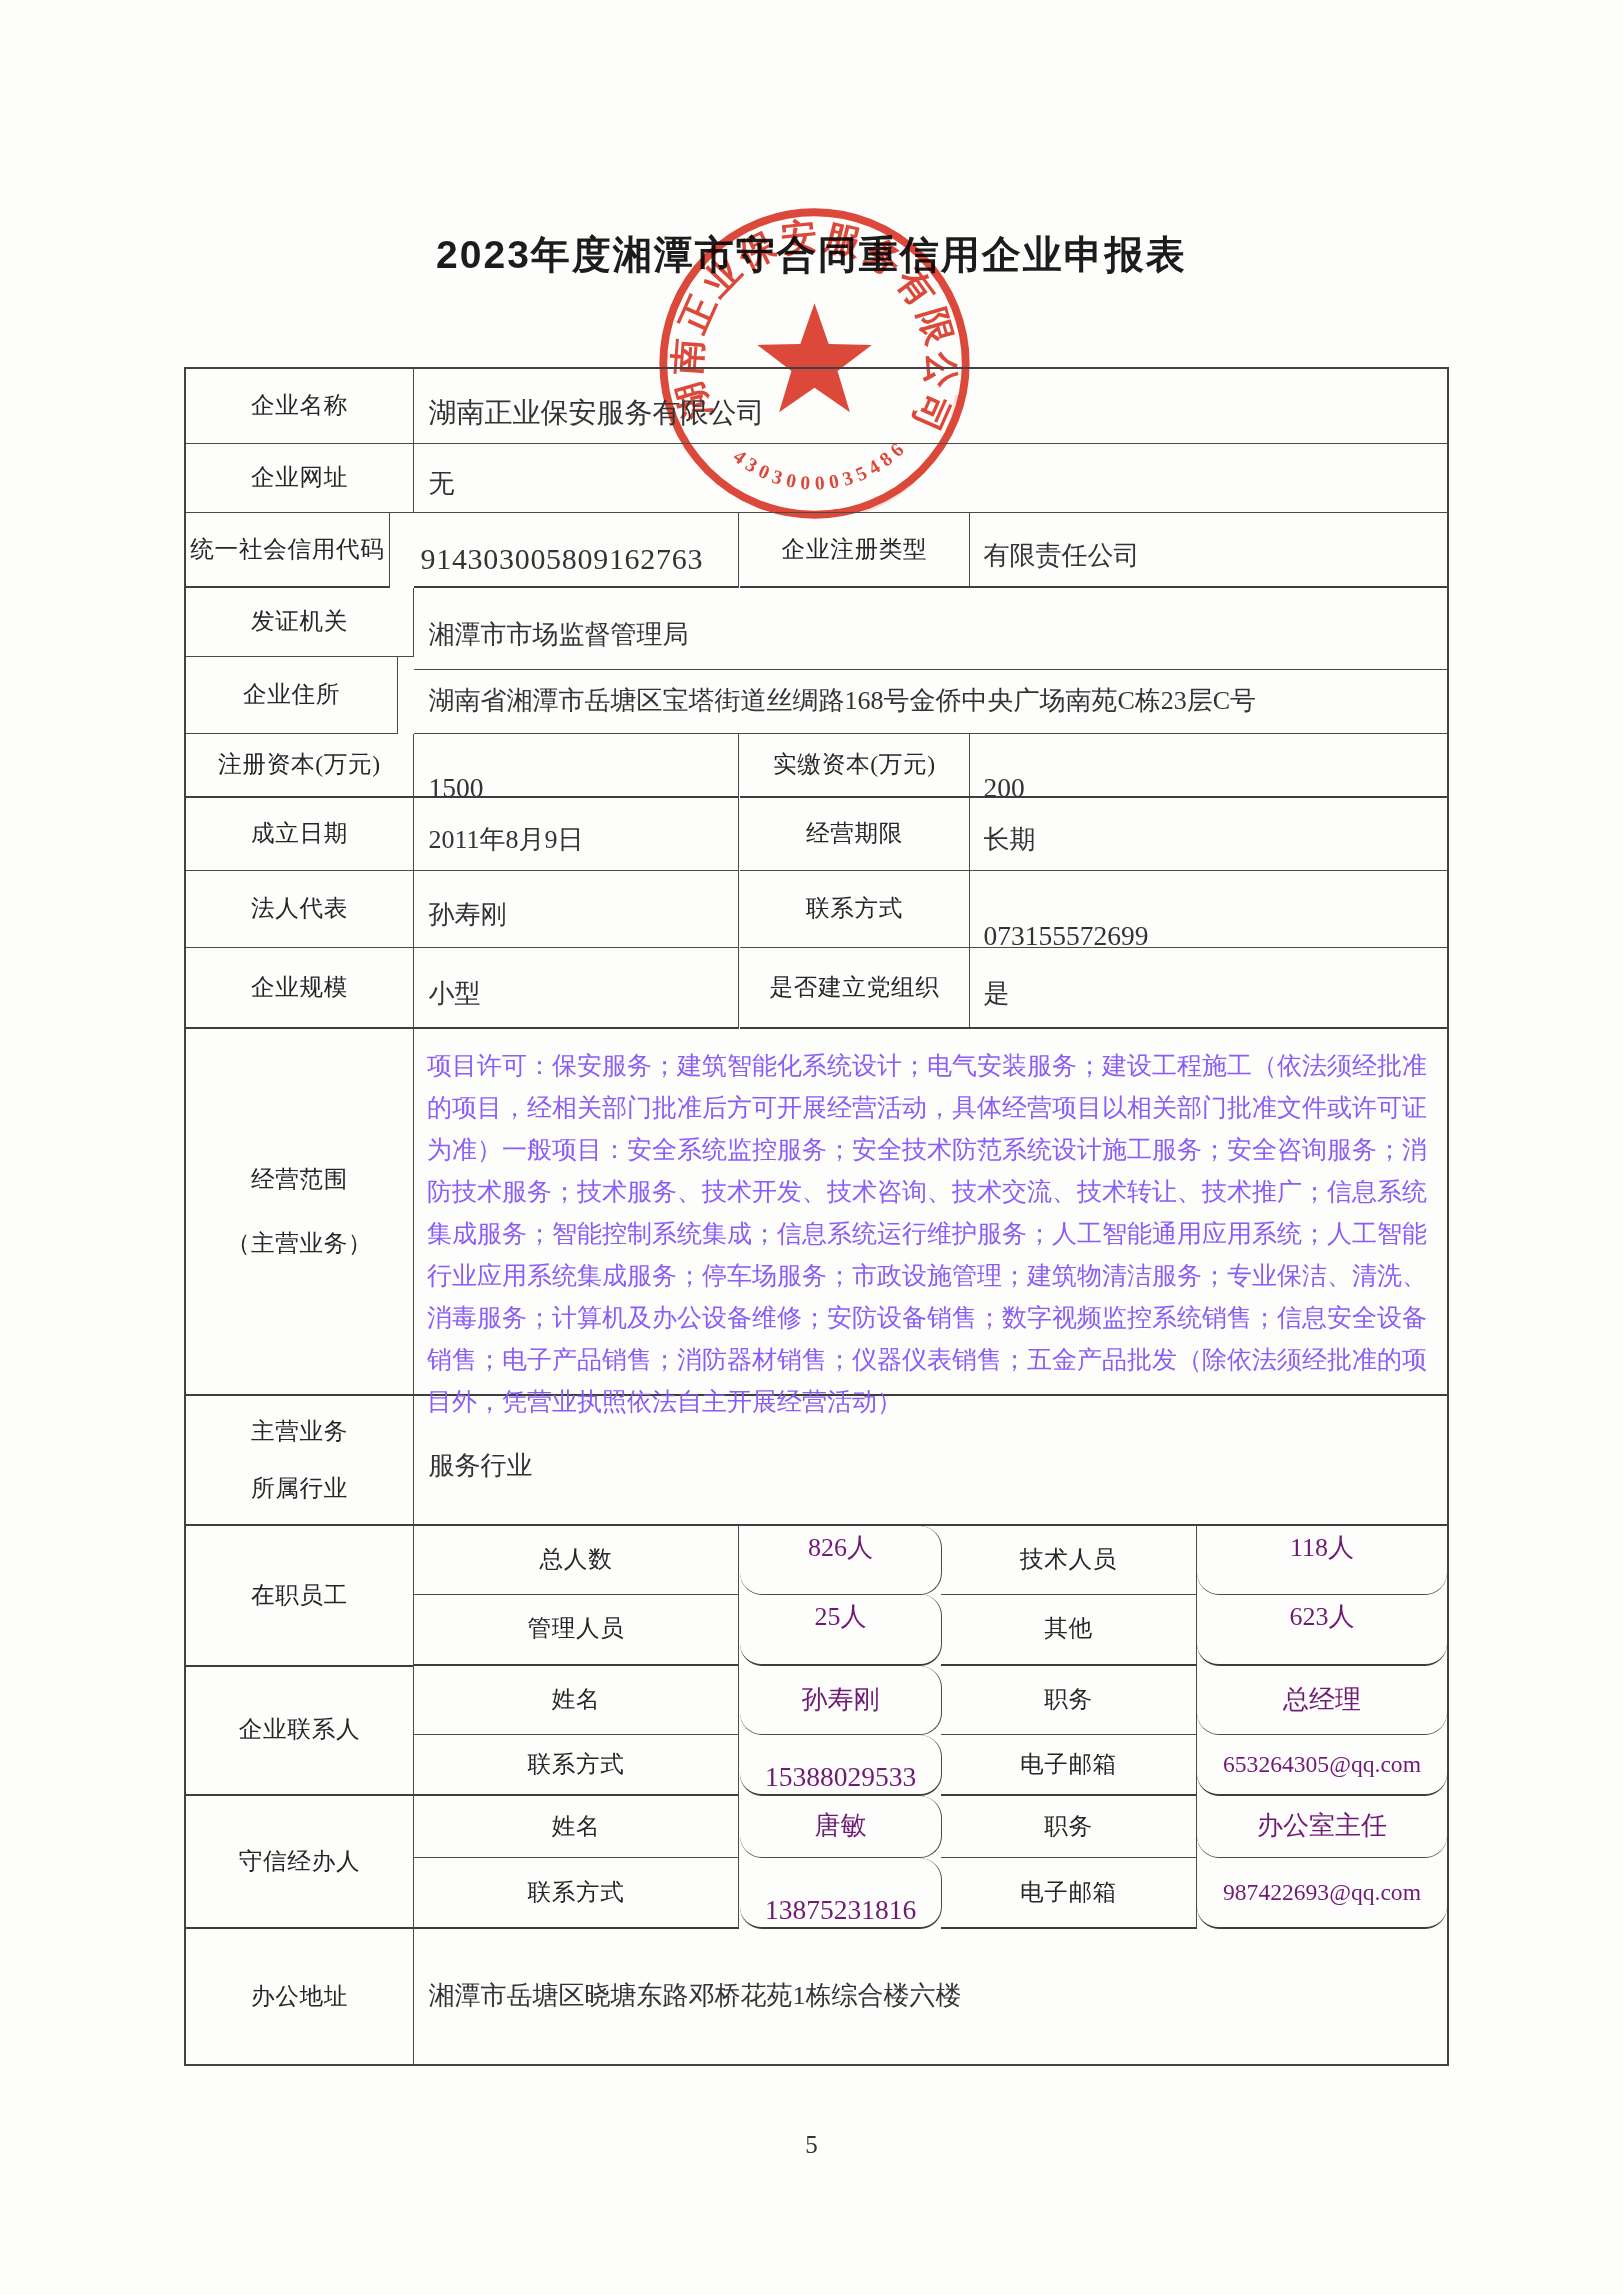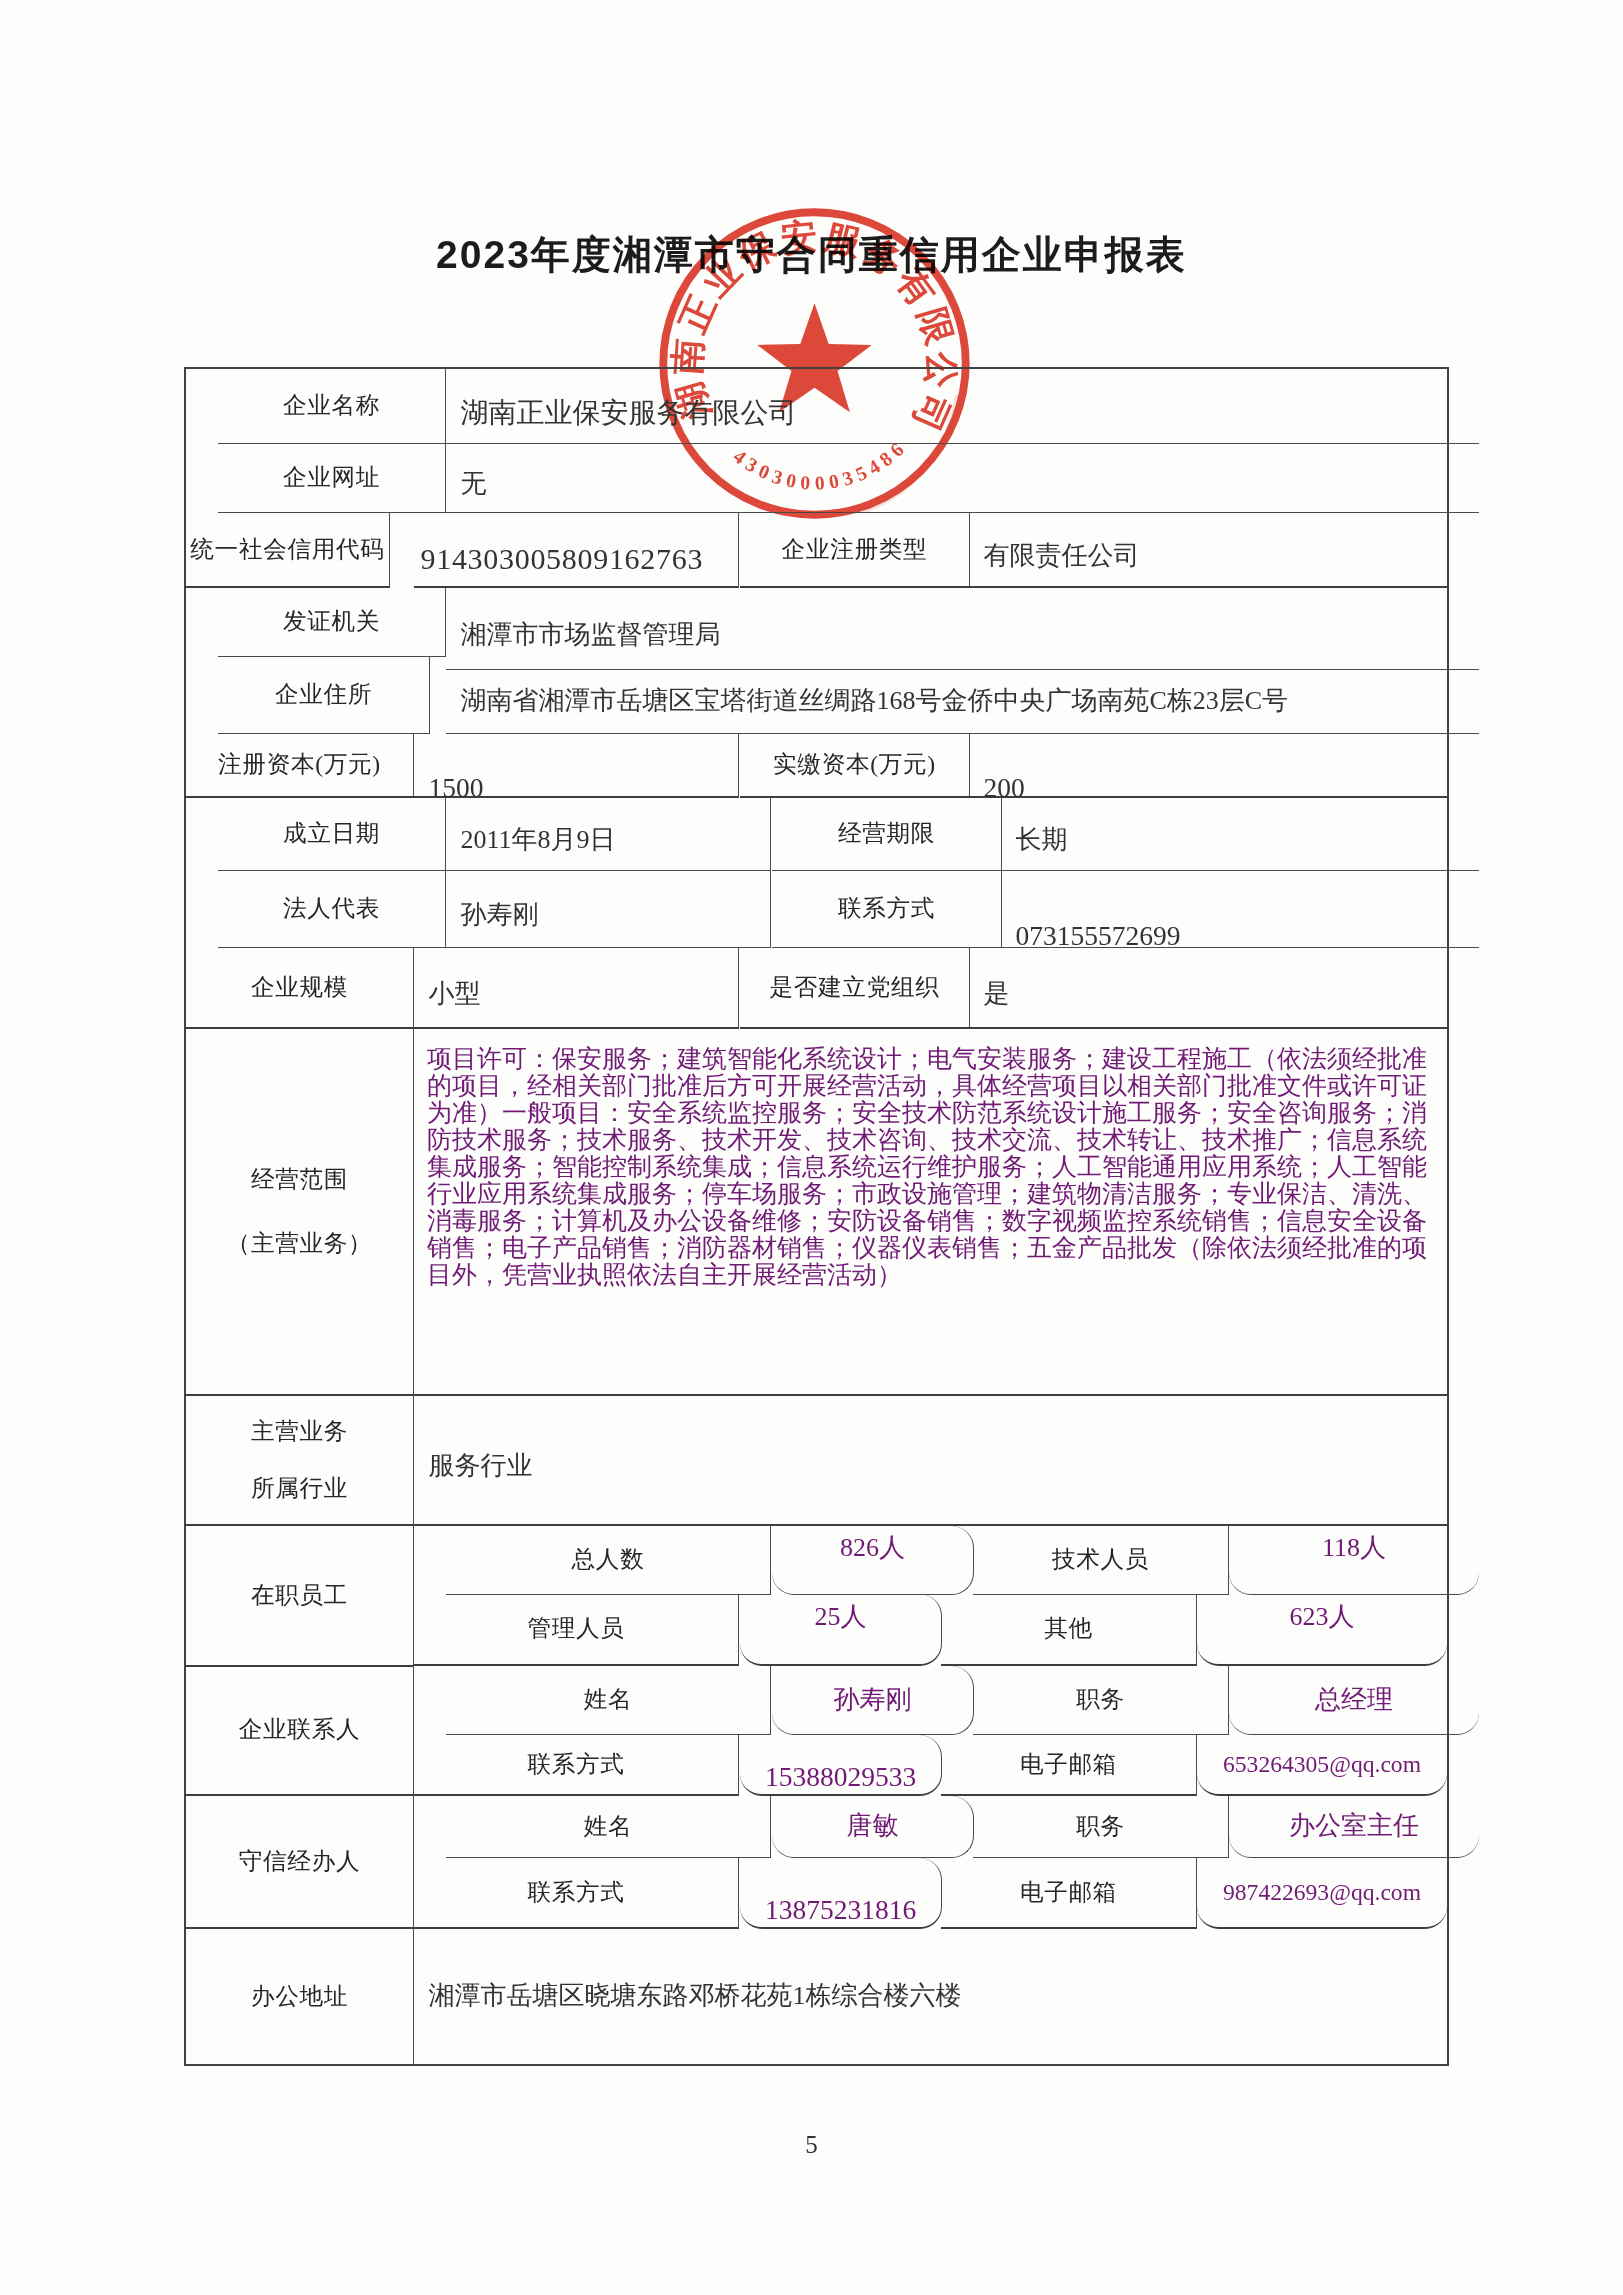--- a/index.html
+++ b/index.html
@@ -26,28 +26,28 @@
   .cell{position:absolute;box-sizing:border-box;display:flex;align-items:center;line-height:1.25;}
   .lab{justify-content:center;text-align:center;font-size:23.6px;letter-spacing:0.7px;color:#262626;}
   .lab2{flex-direction:column;justify-content:center;gap:34px;}
   .lab2s{flex-direction:column;justify-content:center;gap:28px;}
   .val{justify-content:flex-start;padding-left:14.4px;font-size:26px;color:#333;}
   .ctr{justify-content:center;font-size:26px;color:#701a75;border-radius:22px;}
   .num{font-size:30px;letter-spacing:0.7px;}
   .num2{font-size:27.5px;align-items:flex-end;}
   .email{font-size:23.6px;}
   .br{border-right:1.3px solid #4a4a4a;}
-  .bb{border-bottom:1.3px solid #4a4a4a;margin-left:32px;}
+  .bb{border-bottom:1.3px solid #4a4a4a;}
   .bbt{border-bottom:2.6px solid #3d3d3d;}
   .sink > span{position:relative;top:6.5px;}
   .sink14 > span{position:relative;top:9.2px;}
   .rise > span{position:relative;top:-11.8px;}
   .scope-cell{
-    display:block;padding:15.7px 10.5px 0 13px;font-size:25px;line-height:27px;
-    color:#701a75;text-align:left;
+    display:block;padding:15.7px 10.5px 0 13px;font-size:25px;line-height:42px;
+    color:#8b5cf6;text-align:left;
   }
   
   #page-number{
     position:absolute;left:0;top:2131px;width:100%;text-align:center;
     font-size:25px;color:#333;
   }
 </style>
 </head>
 <body>
 

